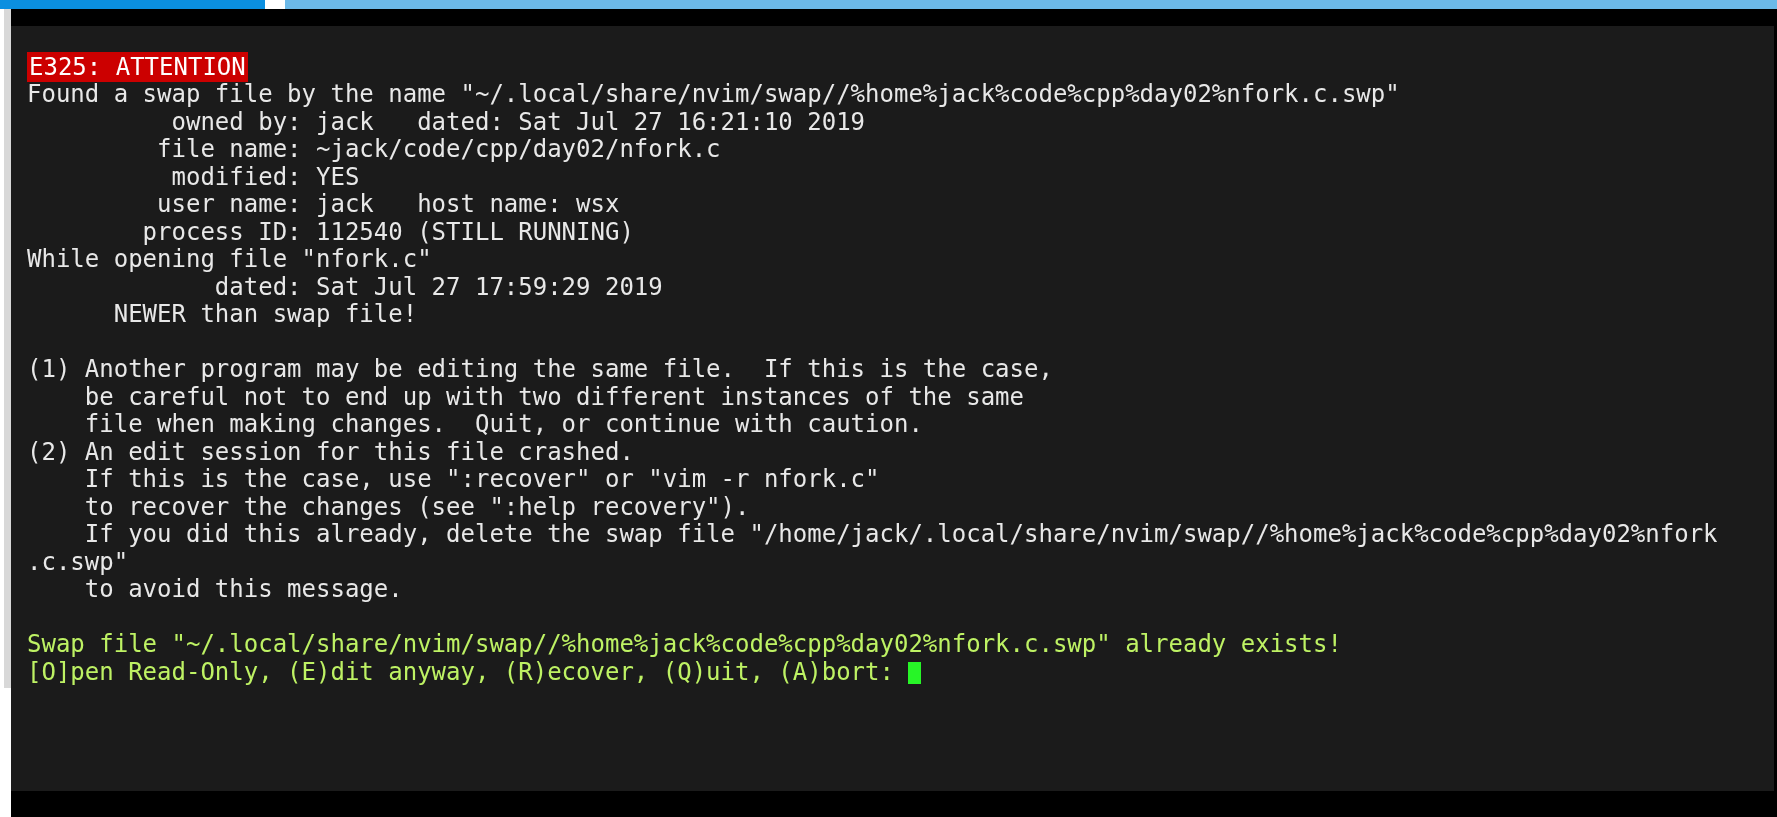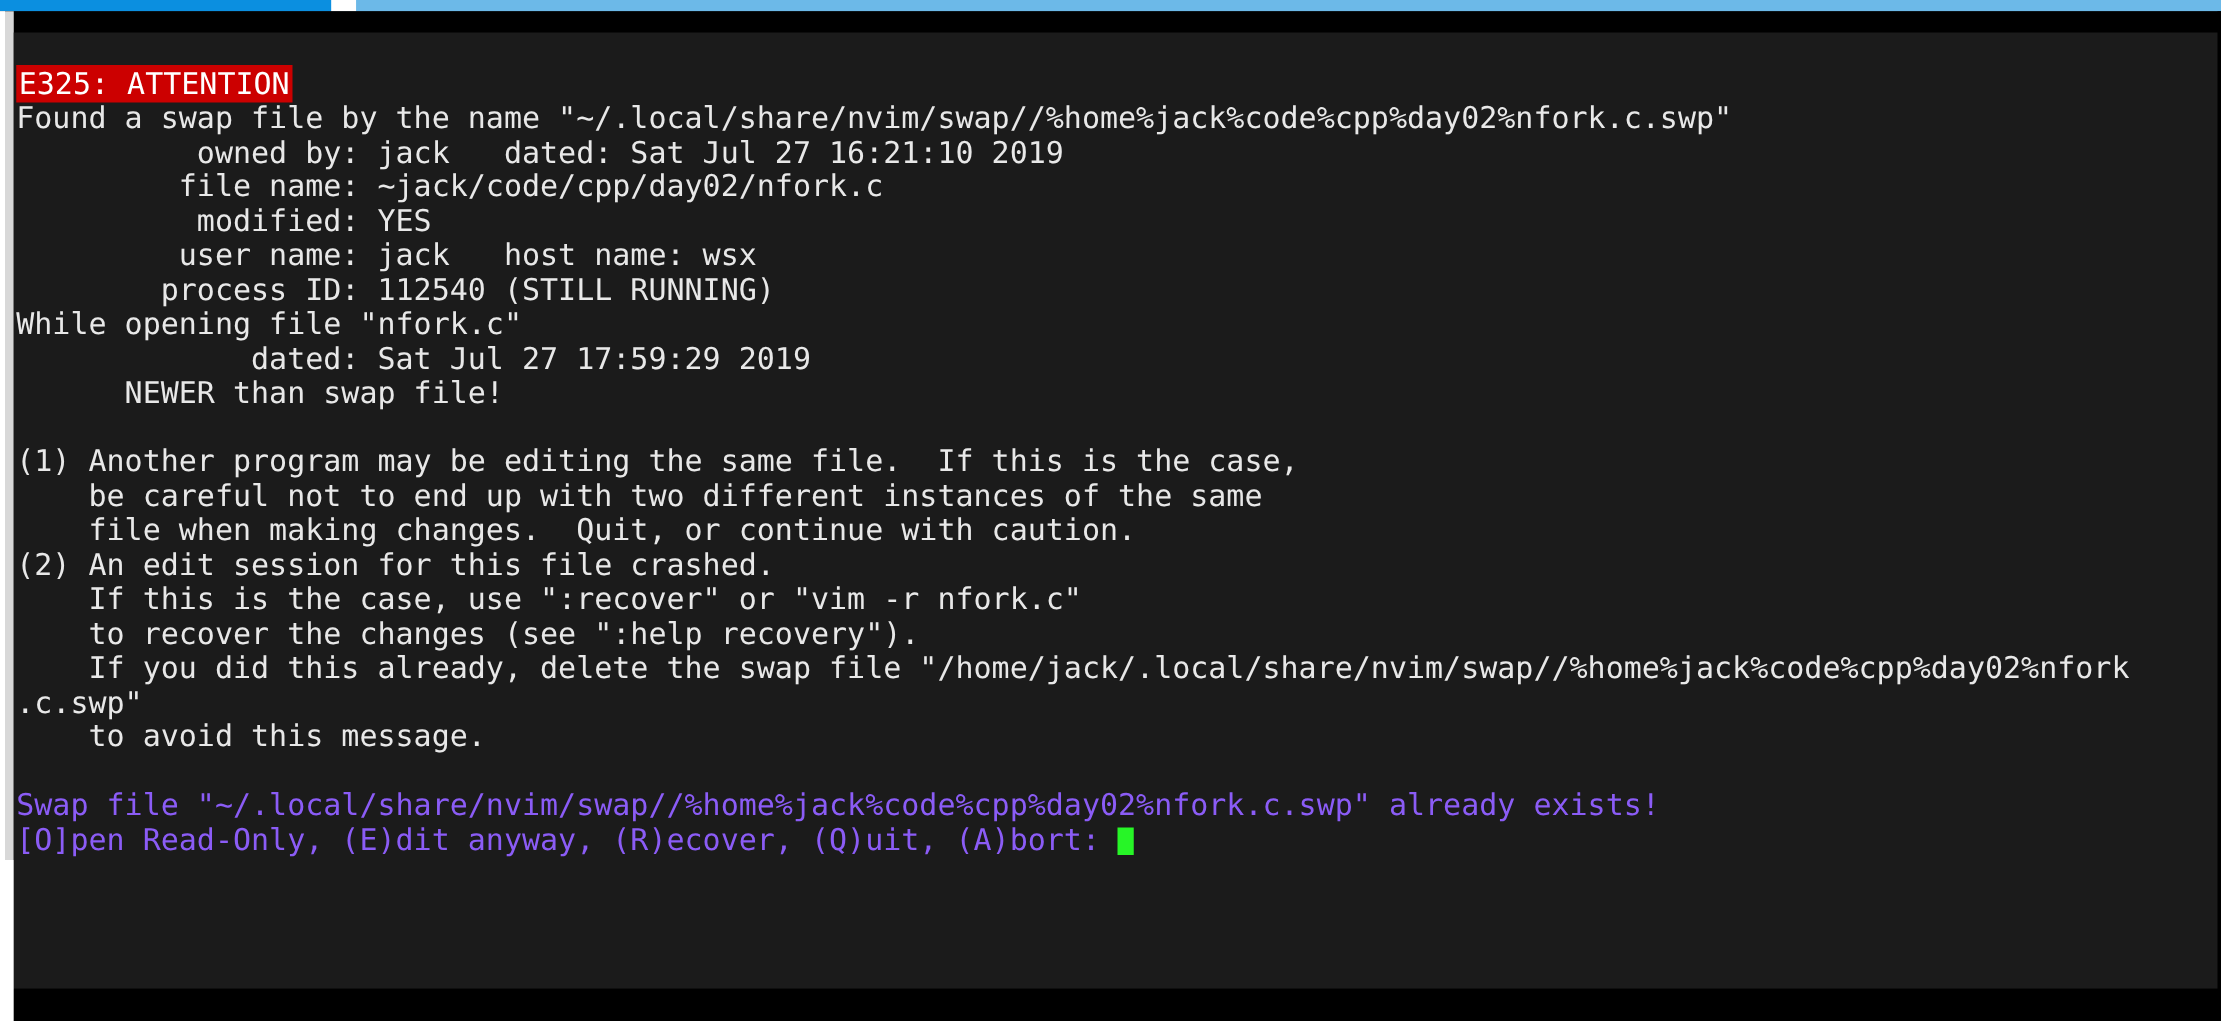--- a/index.html
+++ b/index.html
@@ -105,31 +105,31 @@
     font-size: 24px;
     line-height: 27.5px;
     letter-spacing: 0px;
     color: #e8e8e8;
     white-space: pre;
   }
 
   .line {
     height: 27.5px;
     white-space: pre;
-    padding-left: 2px;
+    padding-left: 16px;
   }
 
   .attention {
     background: #cc0000;
     color: #ffffff;
     padding: 1px 2px 1px 2px;
   }
 
   .green {
-    color: #8b5cf6;
+    color: #bef264;
   }
 
   .cursor {
     display: inline-block;
     width: 13px;
     height: 22px;
     background: #27f527;
     vertical-align: -4px;
   }
 

